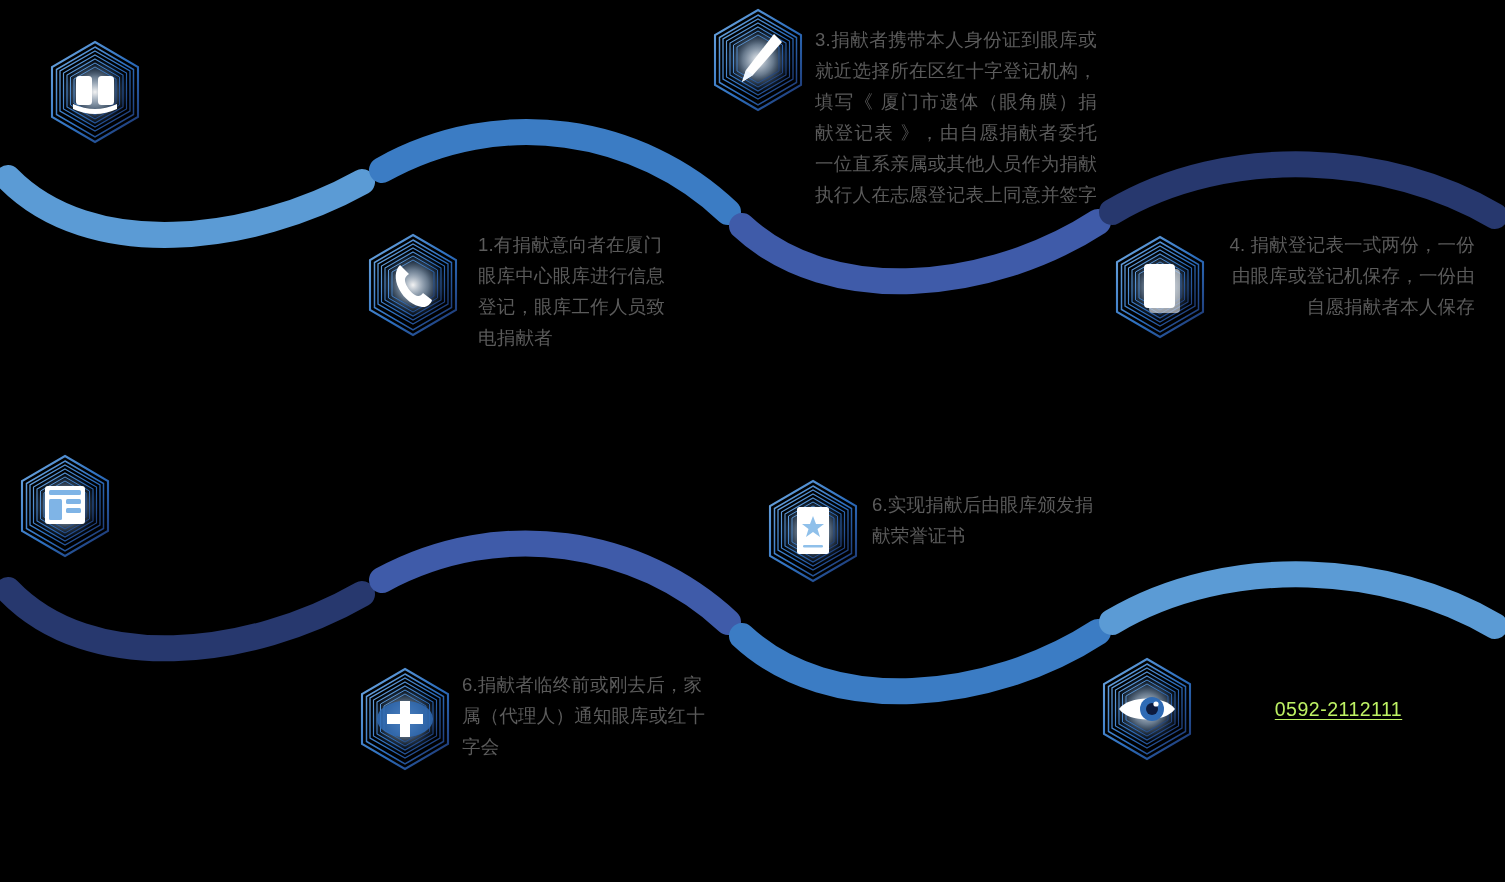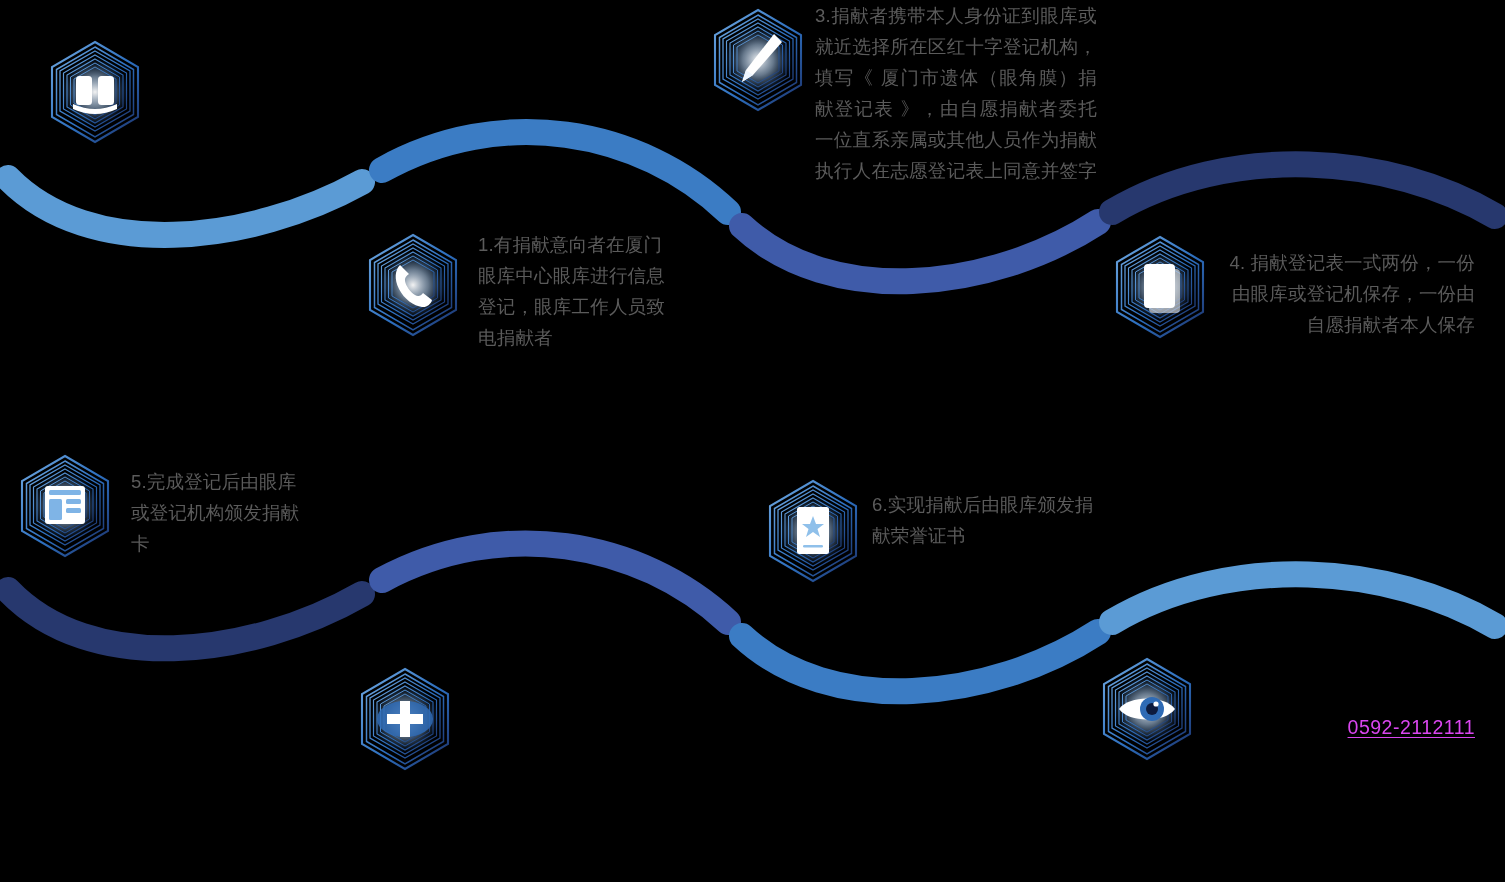--- a/index.html
+++ b/index.html
@@ -41,30 +41,31 @@
 
   
   .caption {
     position: absolute;
     color: #5b5b5b;
     font-size: 18.5px;
     line-height: 31px;
     letter-spacing: 0.2px;
     white-space: pre-line;
   }
-  .caption.align-right { text-align: right; margin-top: 18px; }
-  .caption.align-justify { text-align: justify; text-align-last: justify; }
+  .caption.align-right { text-align: right; }
+  .caption.align-justify { text-align: justify; text-align-last: justify; margin-top: 24px; }
 
   .phone-number {
     display: block;
-    color: #d946ef;
+    color: #bef264;
     text-decoration: underline;
     text-underline-offset: 3px;
     font-size: 19.5px;
     letter-spacing: 0.5px;
+    text-align: center;
   }
 </style>
 </head>
 <body>
 
 <div id="stage">
 
   <svg id="wave-svg" viewBox="0 0 1505 882" preserveAspectRatio="none">
 
     <path d="M 8,178 C 90,262 250,244 362,182" stroke="#5b9bd5" stroke-width="26" stroke-linecap="round" fill="none"></path>
@@ -152,31 +153,31 @@
       <use href="#hexRings"></use>
       <g>
         <rect x="30" y="34" width="40" height="38" rx="3" fill="#ffffff"></rect>
         <rect x="34" y="38" width="32" height="5" rx="1.5" fill="#7fb4e6"></rect>
         <rect x="34" y="47" width="13" height="21" rx="1.5" fill="#7fb4e6"></rect>
         <rect x="51" y="47" width="15" height="5" rx="1.5" fill="#7fb4e6"></rect>
         <rect x="51" y="56" width="15" height="5" rx="1.5" fill="#7fb4e6"></rect>
       </g>
     </svg>
   </div>
-  <div class="caption" style="left:131px; top:466px; width:180px;">5.完成登记后由眼库或登记机构颁发捐献卡</div>
 
   <div class="hex-node" style="left:355px; top:665px;">
     <svg viewBox="0 0 100 108">
       <use href="#hexRings"></use>
       <g>
         <ellipse cx="50" cy="54" rx="28" ry="18" fill="#2f6bb5" opacity="0.85"></ellipse>
         <path d="M45 36 H55 V49 H68 V59 H55 V72 H45 V59 H32 V49 H45 Z" fill="#ffffff"></path>
       </g>
     </svg>
   </div>
+  <div class="caption" style="left:462px; top:669px; width:248px;">6.捐献者临终前或刚去后，家属（代理人）通知眼库或红十字会</div>
 
   <div class="hex-node" style="left:763px; top:477px;">
     <svg viewBox="0 0 100 108">
       <use href="#hexRings"></use>
       <g>
         <rect x="34" y="30" width="32" height="47" rx="2.5" fill="#ffffff"></rect>
         <polygon points="50,39 53,47 61,47 54.5,52 57,60 50,55 43,60 45.5,52 39,47 47,47" fill="#8fc0ea"></polygon>
         <rect x="40" y="68" width="20" height="2.6" rx="1.3" fill="#8fc0ea"></rect>
       </g>
     </svg>

